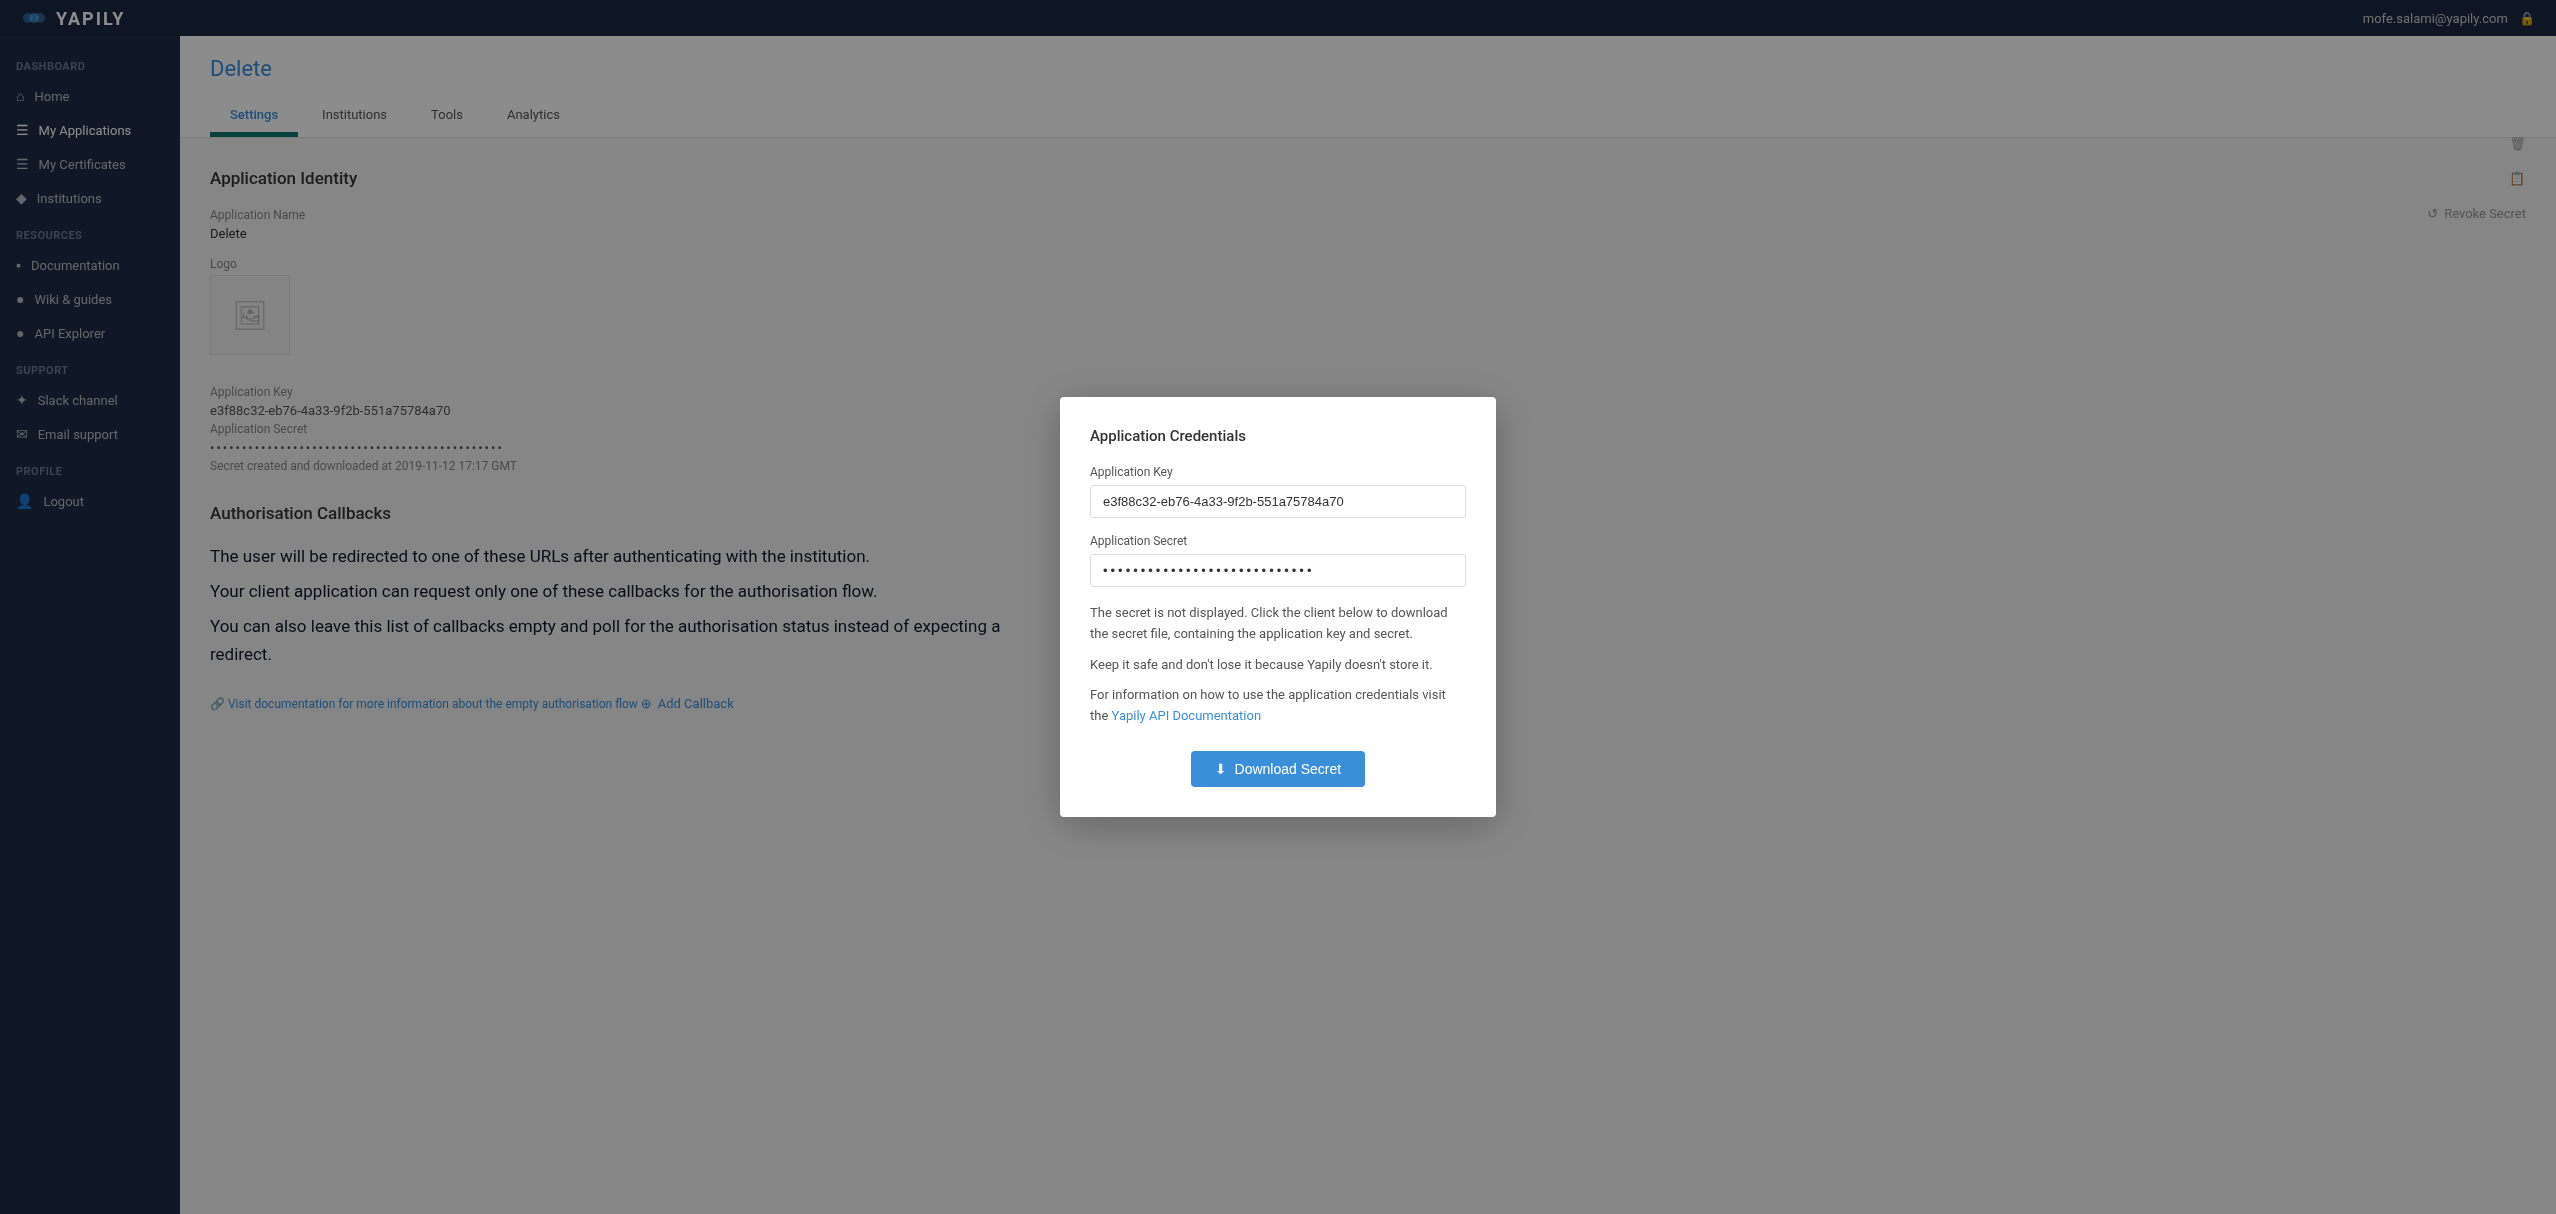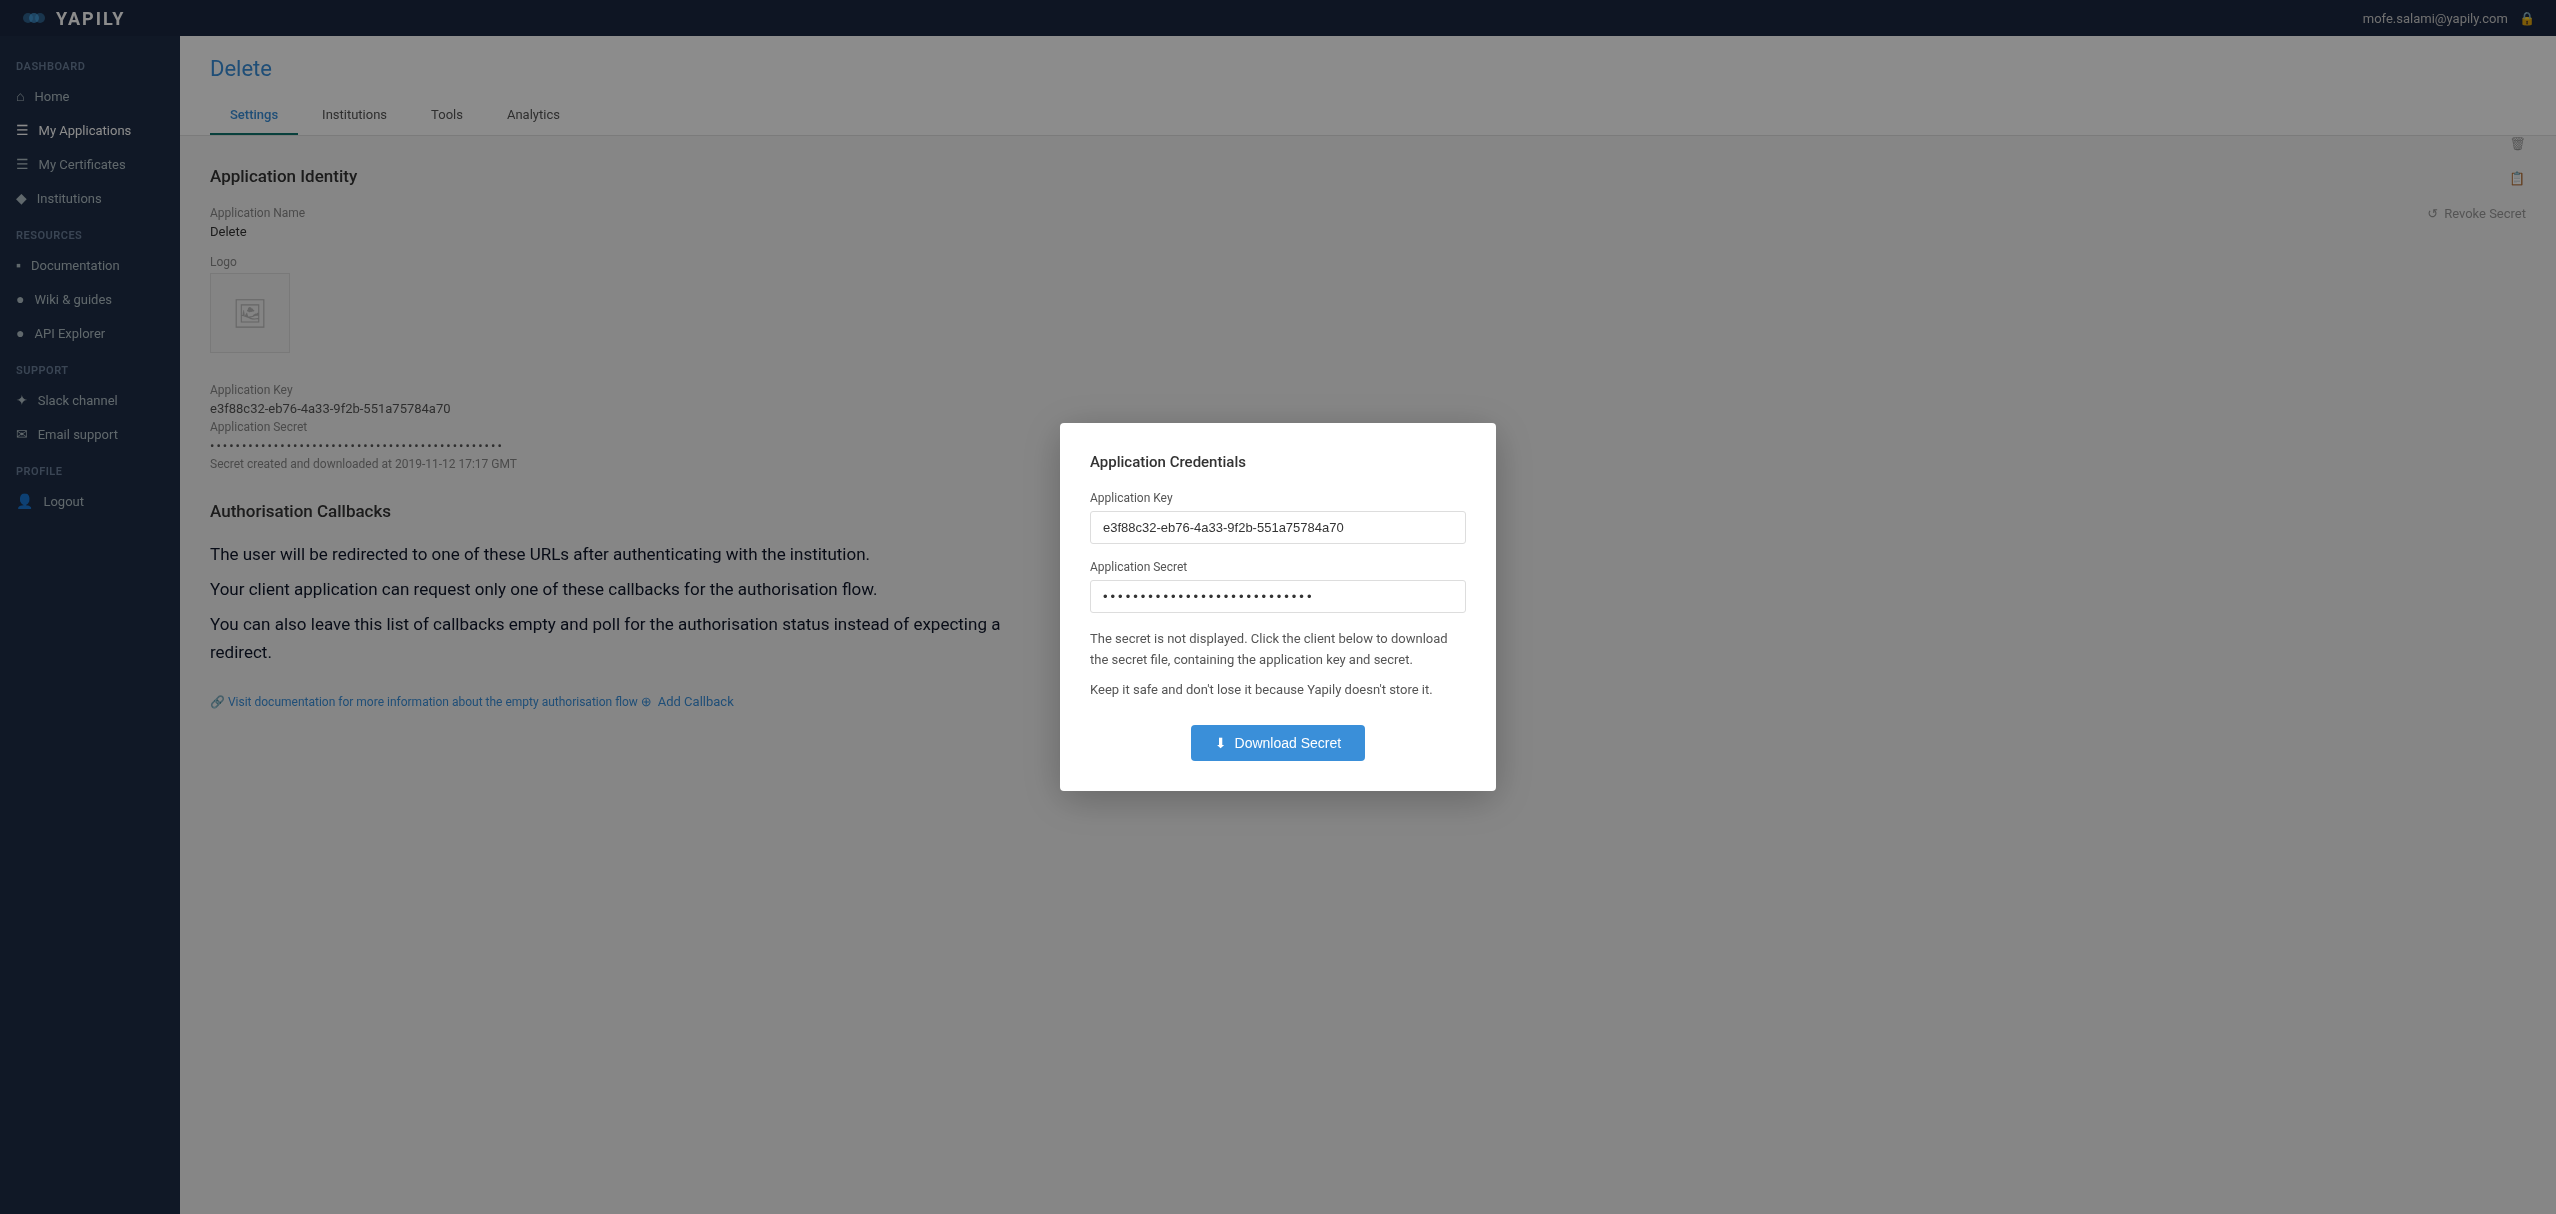--- a/index.html
+++ b/index.html
@@ -101,21 +101,21 @@
     .tab {
       padding: 10px 20px;
       font-size: 13px;
       color: #555;
       cursor: pointer;
       border-bottom: 3px solid transparent;
       margin-right: 4px;
     }
     .tab.active {
       color: #3a8fd9;
-      border-bottom: 2px solid #0f766e;
+      border-bottom: 5px solid #0f766e;
       font-weight: 500;
     }
 
     
     .page-content {
       padding: 30px;
       max-width: 900px;
     }
     .section-title {
       font-size: 17px;
@@ -431,20 +431,23 @@
     <div class="modal-title">Application Credentials</div>
 
     <div class="modal-field-label">Application Key</div>
     <input class="modal-input" type="text" readonly="" value="e3f88c32-eb76-4a33-9f2b-551a75784a70" style="">
 
     <div class="modal-field-label">Application Secret</div>
     <input class="modal-input" type="password" readonly="" value="••••••••••••••••••••••••••••" style="">
 
     <div class="modal-info">The secret is not displayed. Click the client below to download the secret file, containing the application key and secret.</div>
     <div class="modal-info">Keep it safe and don't lose it because Yapily doesn't store it.</div>
+    <div class="modal-info">
+      <span>For information on how to use the application credentials visit the </span><a class="modal-info-link">Yapily API Documentation</a>
+    </div>
 
     <div class="modal-actions">
       <button class="download-btn">
         <span>⬇</span>
         <span>Download Secret</span>
       </button>
     </div>
   </div>
 </div>
 

